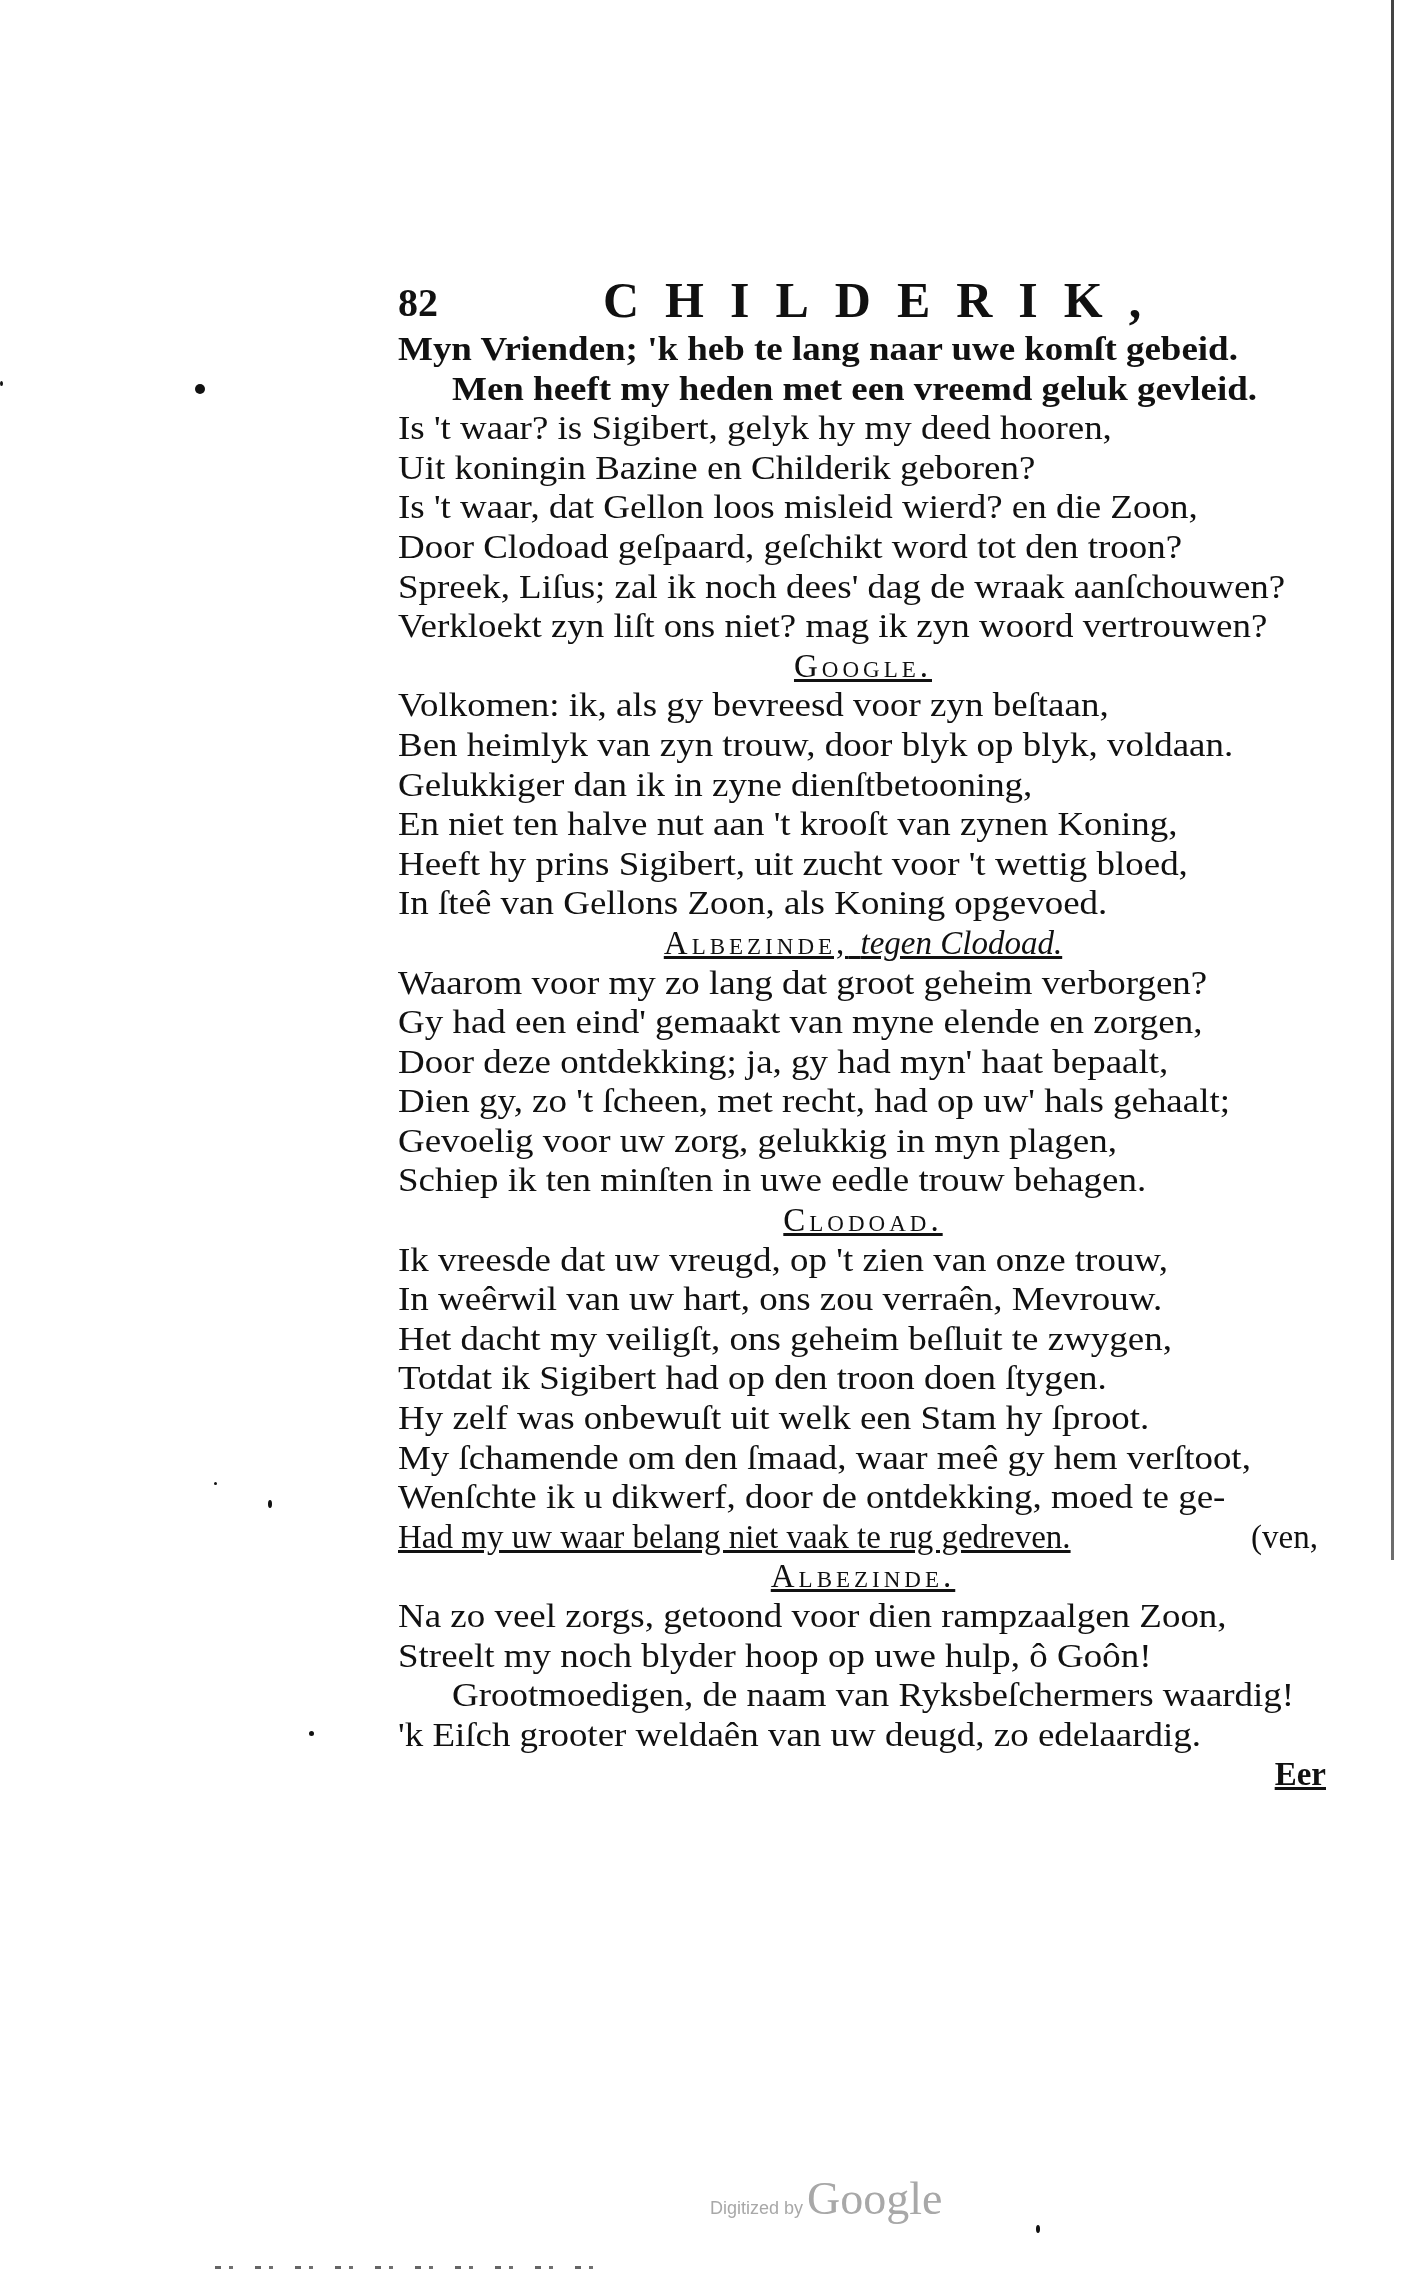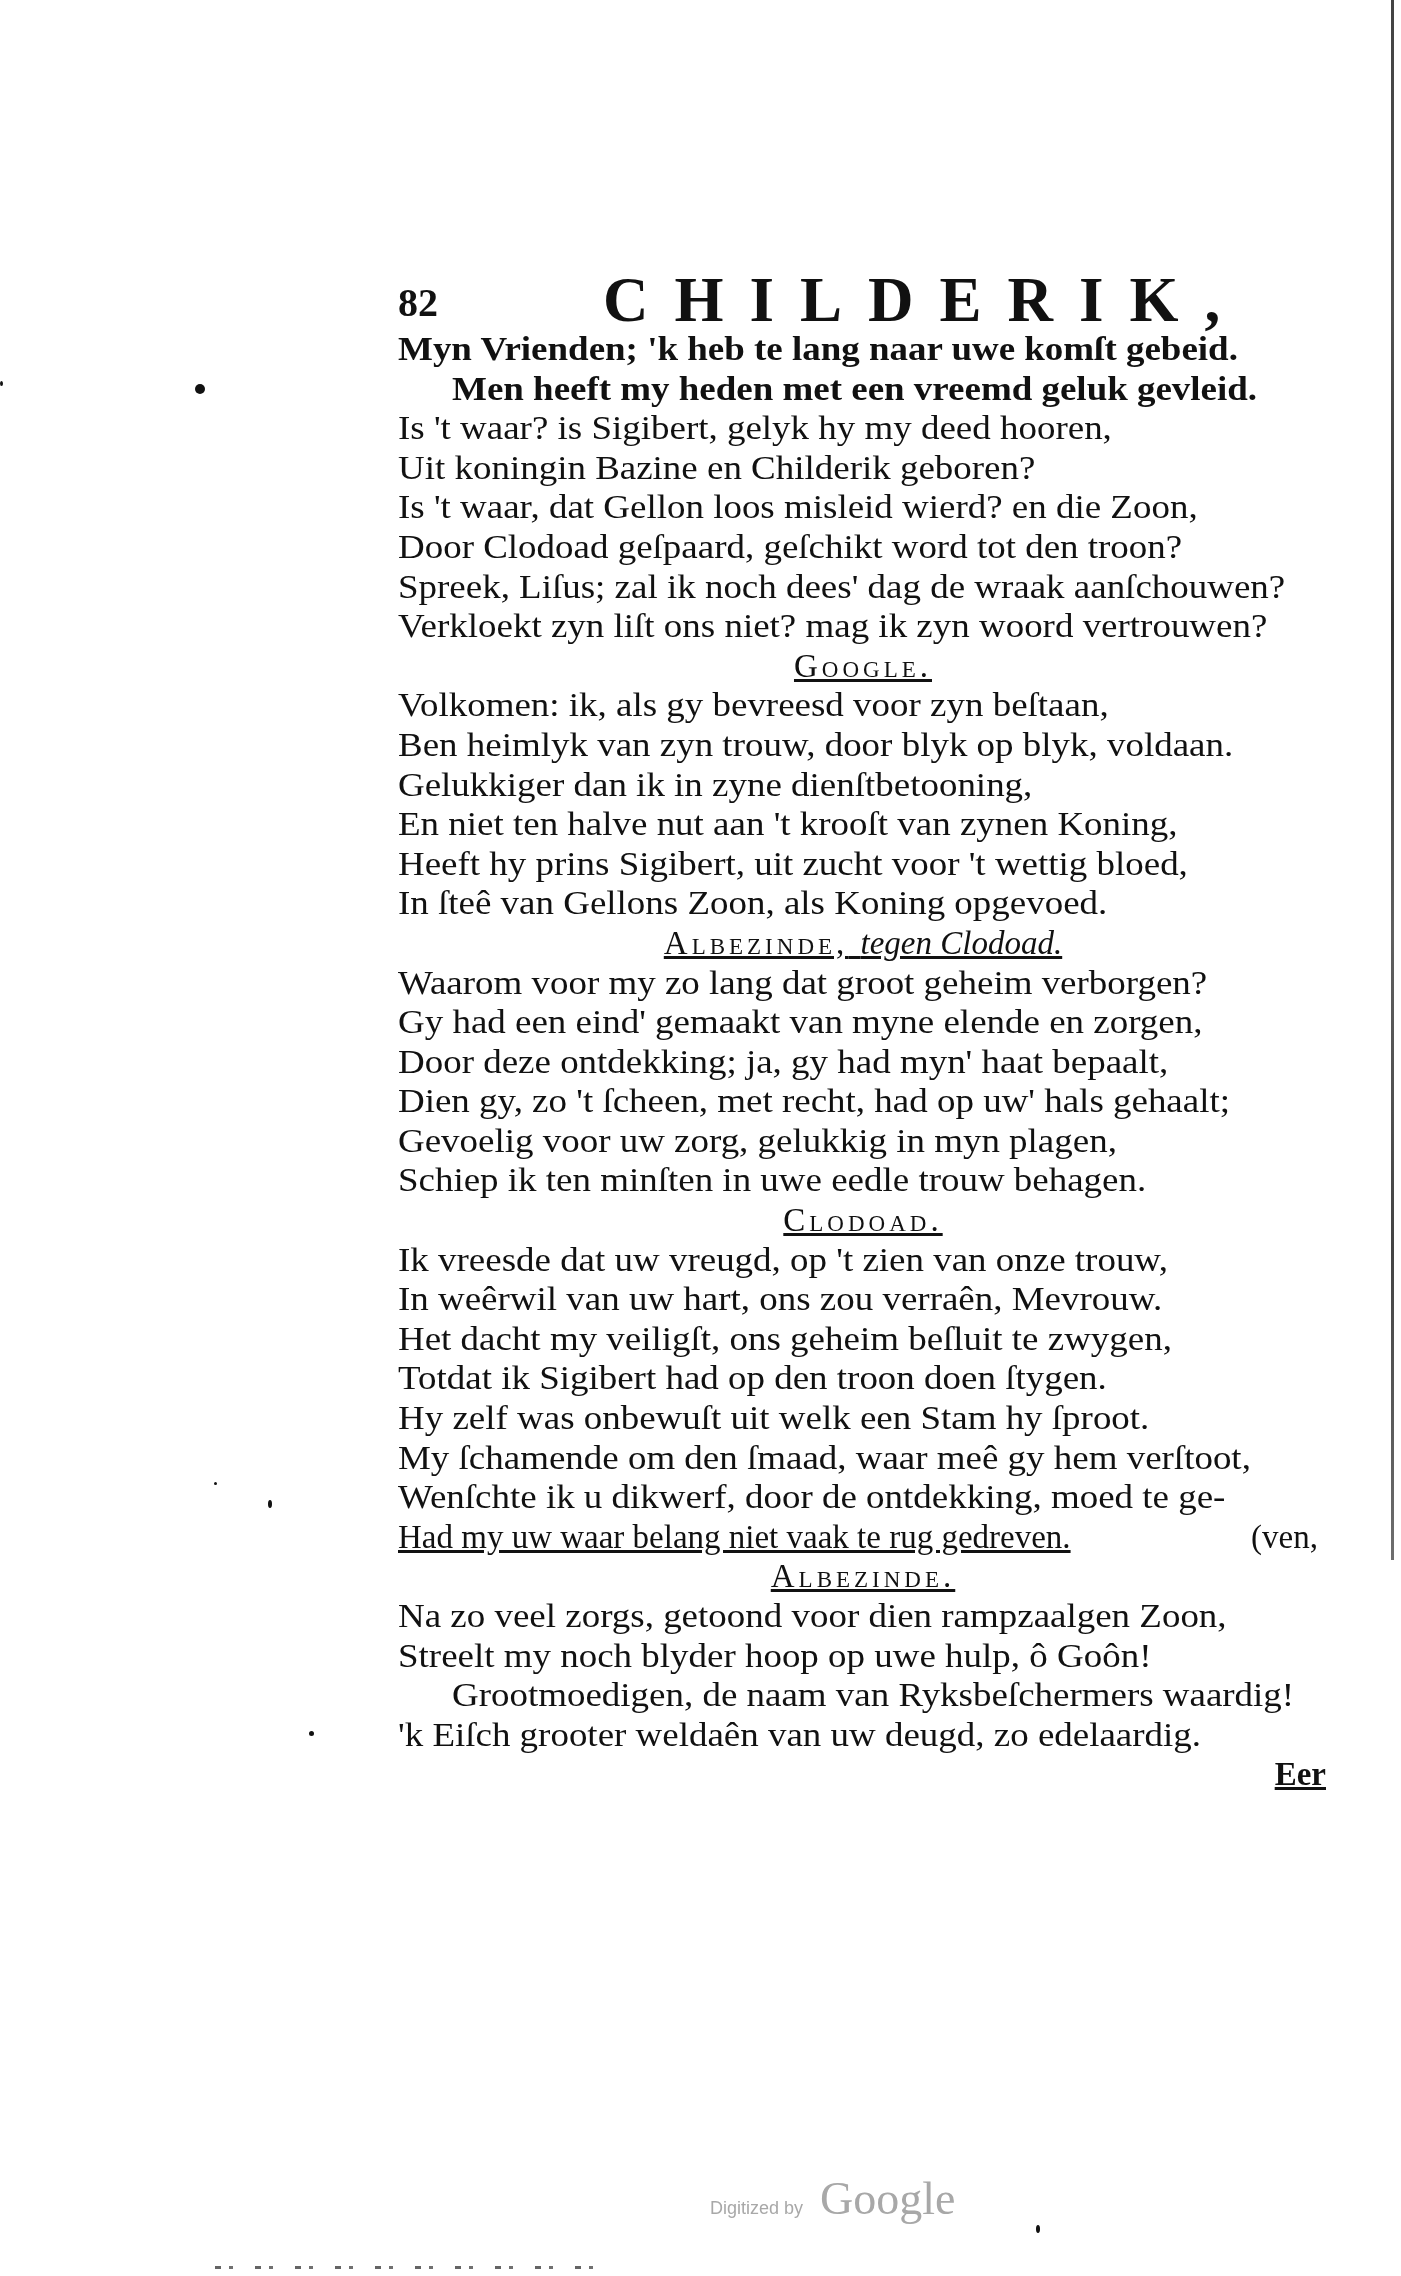--- a/index.html
+++ b/index.html
@@ -33,21 +33,21 @@
       left: 0;
       top: 6px;
       font-size: 40px;
       font-weight: bold;
       line-height: 50px;
     }
     .running-title {
       position: absolute;
       left: 205px;
       top: 0;
-      font-size: 63px;
+      font-size: 50px;
       font-weight: bold;
       letter-spacing: 26px;
       line-height: 56px;
     }
     .text-block {
       position: absolute;
       left: 398px;
       top: 330px;
       width: 930px;
       text-decoration: underline;
@@ -113,21 +113,21 @@
       white-space: nowrap;
     }
     .watermark .small {
       font-family: Liberation Sans, sans-serif;
       font-size: 18px;
       vertical-align: baseline;
     }
     .watermark .logo {
       font-family: "Liberation Serif", serif;
       font-size: 46px;
-      margin-left: 13px;
+      margin-left: 0;
       text-align: center;
     }
     .bottom-noise {
       position: absolute;
       left: 215px;
       top: 2266px;
       width: 380px;
       height: 3px;
       background: repeating-linear-gradient(90deg, #222 0 6px, transparent 6px 14px, #333 14px 18px, transparent 18px 40px);
       opacity: 0.7;

